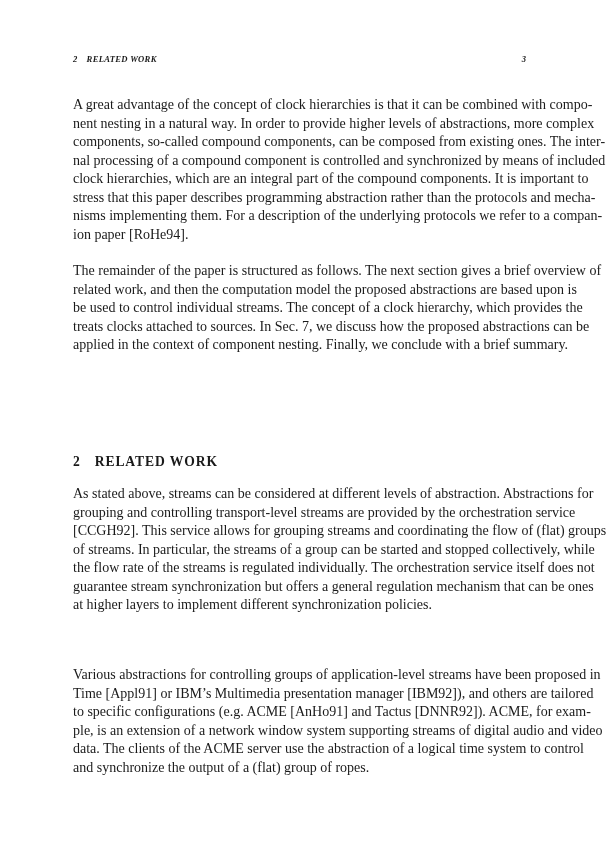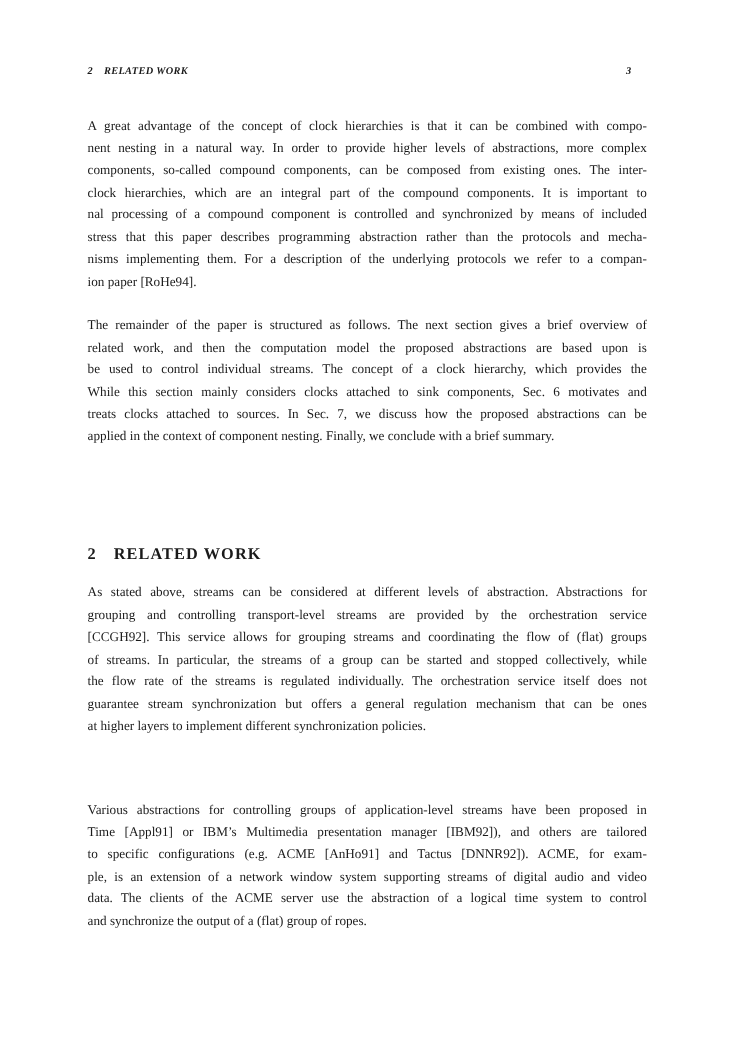--- a/index.html
+++ b/index.html
@@ -3,21 +3,21 @@
 <meta charset="utf-8">
 <style>
   html, body { margin: 0; padding: 0; background: #ffffff; }
   body { width: 612px; height: 866px; position: relative; overflow: hidden;
          font-family: "Liberation Serif", "DejaVu Serif", serif; color: #1a1a1a; }
   .running-header { position: absolute; top: 54px; left: 73px; width: 466px; height: 14px;
                     font-size: 8.6px; font-style: italic; font-weight: bold; }
   .running-header .left { position: absolute; left: 0; top: 0; letter-spacing: 0.3px; }
   .running-header .left .num { margin-right: 9px; }
   .running-header .right { position: absolute; right: 13px; top: 0; }
-  .para { position: absolute; left: 73px; width: 466px; font-size: 11px; line-height: 18.55px; }
+  .para { position: absolute; left: 73px; width: 466px; font-size: 14px; line-height: 18.55px; }
   .para .line { display: block; white-space: nowrap; text-align: justify; text-align-last: justify; height: 18.55px; }
   .para .line.last { text-align-last: left; }
   #p1 { top: 96px; }
   #p2 { top: 262px; }
   #p3 { top: 485px; }
   #p4 { top: 666px; }
   .section-heading { position: absolute; left: 73px; top: 454px; font-size: 13.6px; font-weight: bold; letter-spacing: 0.9px; }
   .section-heading .num { margin-right: 14px; }
 </style>
 </head>
@@ -27,32 +27,31 @@
   <span class="left">
     <span class="num">2</span><span>RELATED WORK</span>
   </span>
   <span class="right">3</span>
 </div>
 
 <div class="para" id="p1">
   <span class="line">A great advantage of the concept of clock hierarchies is that it can be combined with compo-</span>
   <span class="line">nent nesting in a natural way. In order to provide higher levels of abstractions, more complex</span>
   <span class="line">components, so-called compound components, can be composed from existing ones. The inter-</span>
+  <span class="line">nal processing of a compound component is controlled and synchronized by means of included</span>
   <span class="line">clock hierarchies, which are an integral part of the compound components. It is important to</span>
-  <span class="line">nal processing of a compound component is controlled and synchronized by means of included</span>
   <span class="line">stress that this paper describes programming abstraction rather than the protocols and mecha-</span>
   <span class="line">nisms implementing them. For a description of the underlying protocols we refer to a compan-</span>
   <span class="line last">ion paper [RoHe94].</span>
 </div>
 
 <div class="para" id="p2">
   <span class="line">The remainder of the paper is structured as follows. The next section gives a brief overview of</span>
   <span class="line">related work, and then the computation model the proposed abstractions are based upon is</span>
   <span class="line">be used to control individual streams. The concept of a clock hierarchy, which provides the</span>
-  <span class="line">While this section mainly considers clocks attached to sink components, Sec. 6 motivates and</span>
   <span class="line">treats clocks attached to sources. In Sec. 7, we discuss how the proposed abstractions can be</span>
   <span class="line last">applied in the context of component nesting. Finally, we conclude with a brief summary.</span>
 </div>
 
 <div class="section-heading">
   <span class="num">2</span><span>RELATED WORK</span>
 </div>
 
 <div class="para" id="p3">
   <span class="line">As stated above, streams can be considered at different levels of abstraction. Abstractions for</span>

